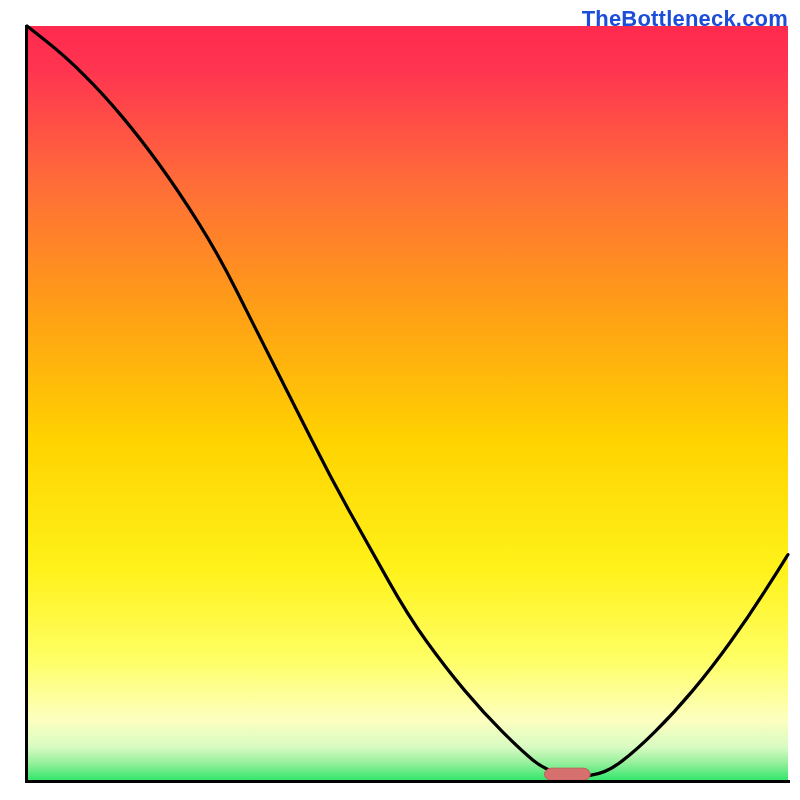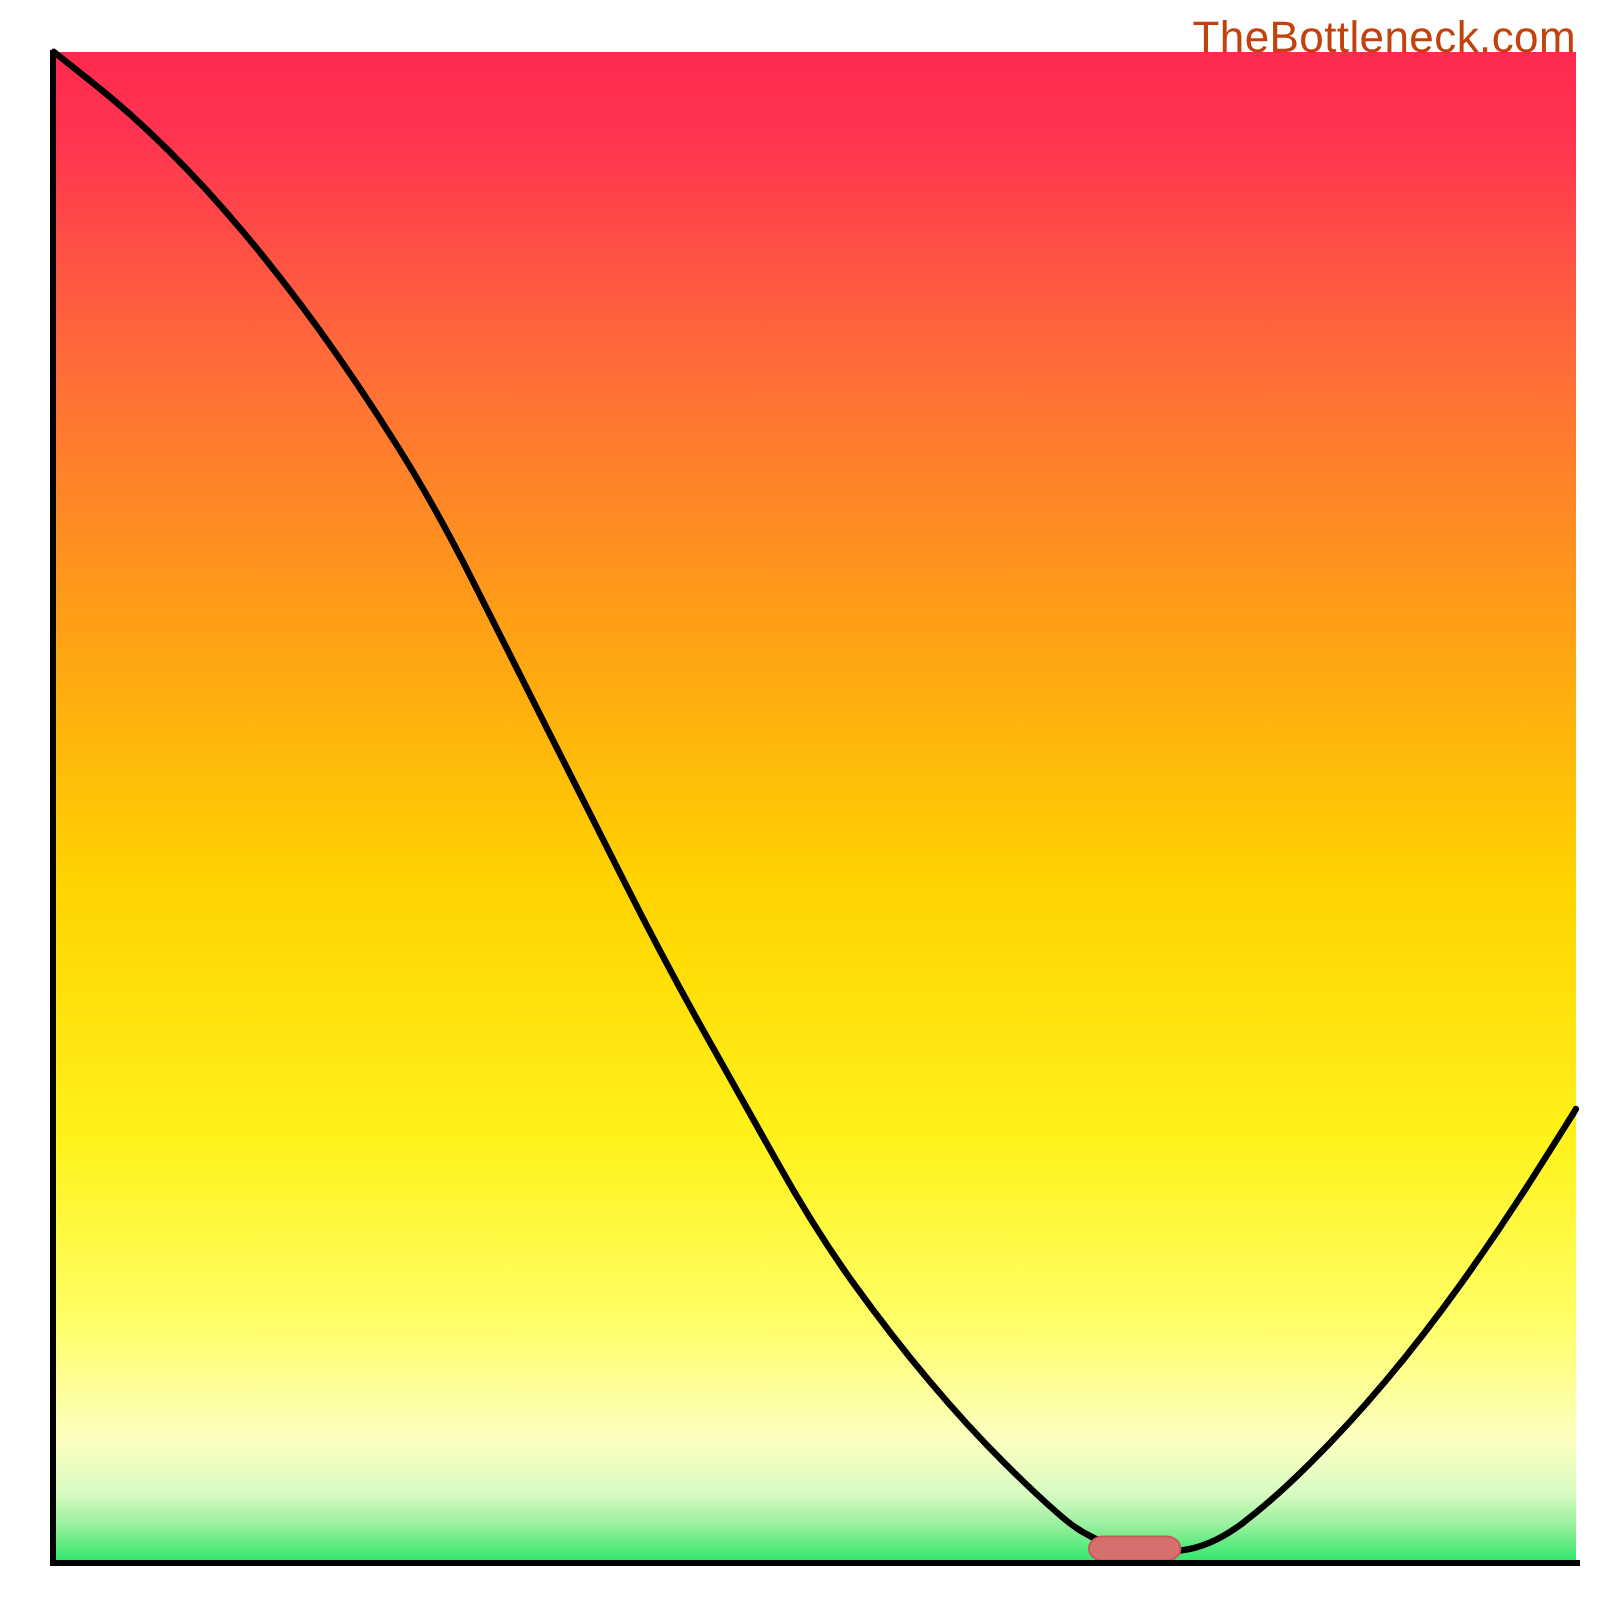--- a/index.html
+++ b/index.html
@@ -12,23 +12,23 @@
   }
   .chart-container {
     position: relative;
     width: 800px;
     height: 800px;
   }
   .watermark {
     position: absolute;
     top: 6px;
     right: 12px;
-    color: #c2410c;
+    color: #1d4ed8;
     font-size: 22px;
-    font-weight: 400;
+    font-weight: 700;
     letter-spacing: 0.2px;
     z-index: 3;
   }
   svg.plot {
     display: block;
   }
 </style>
 </head>
 <body>
 

